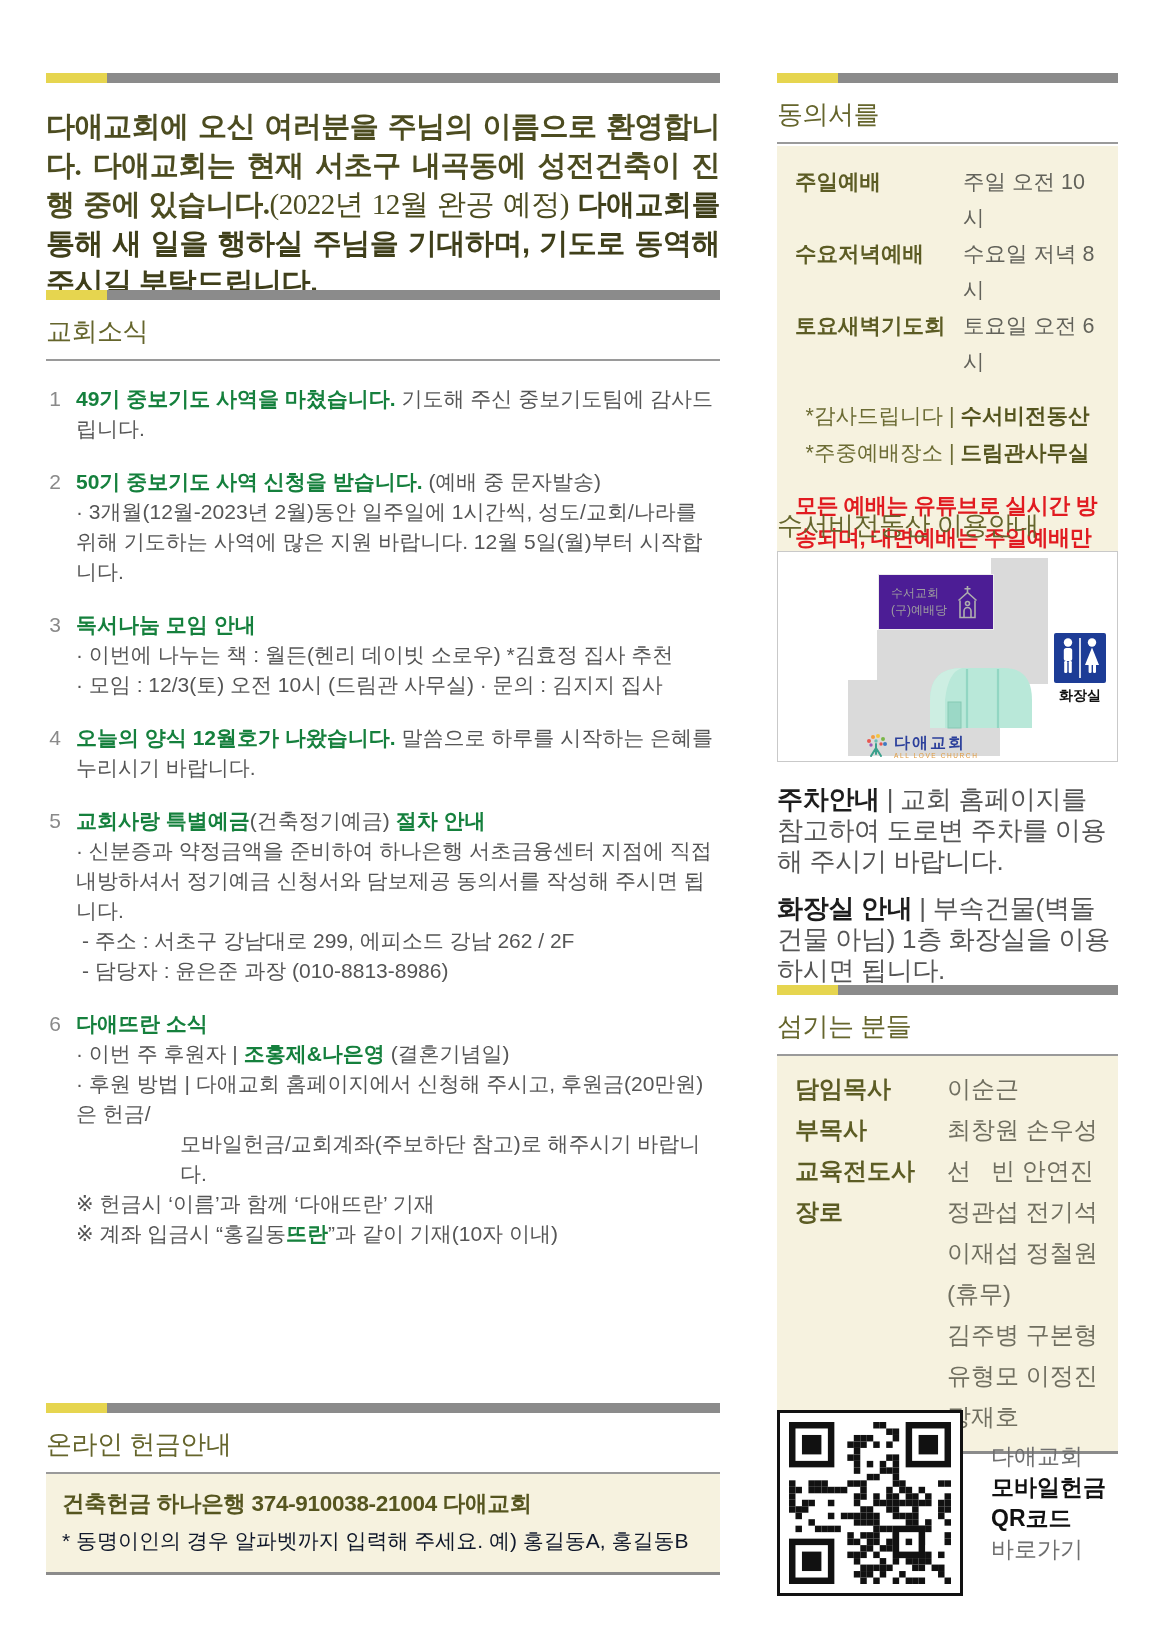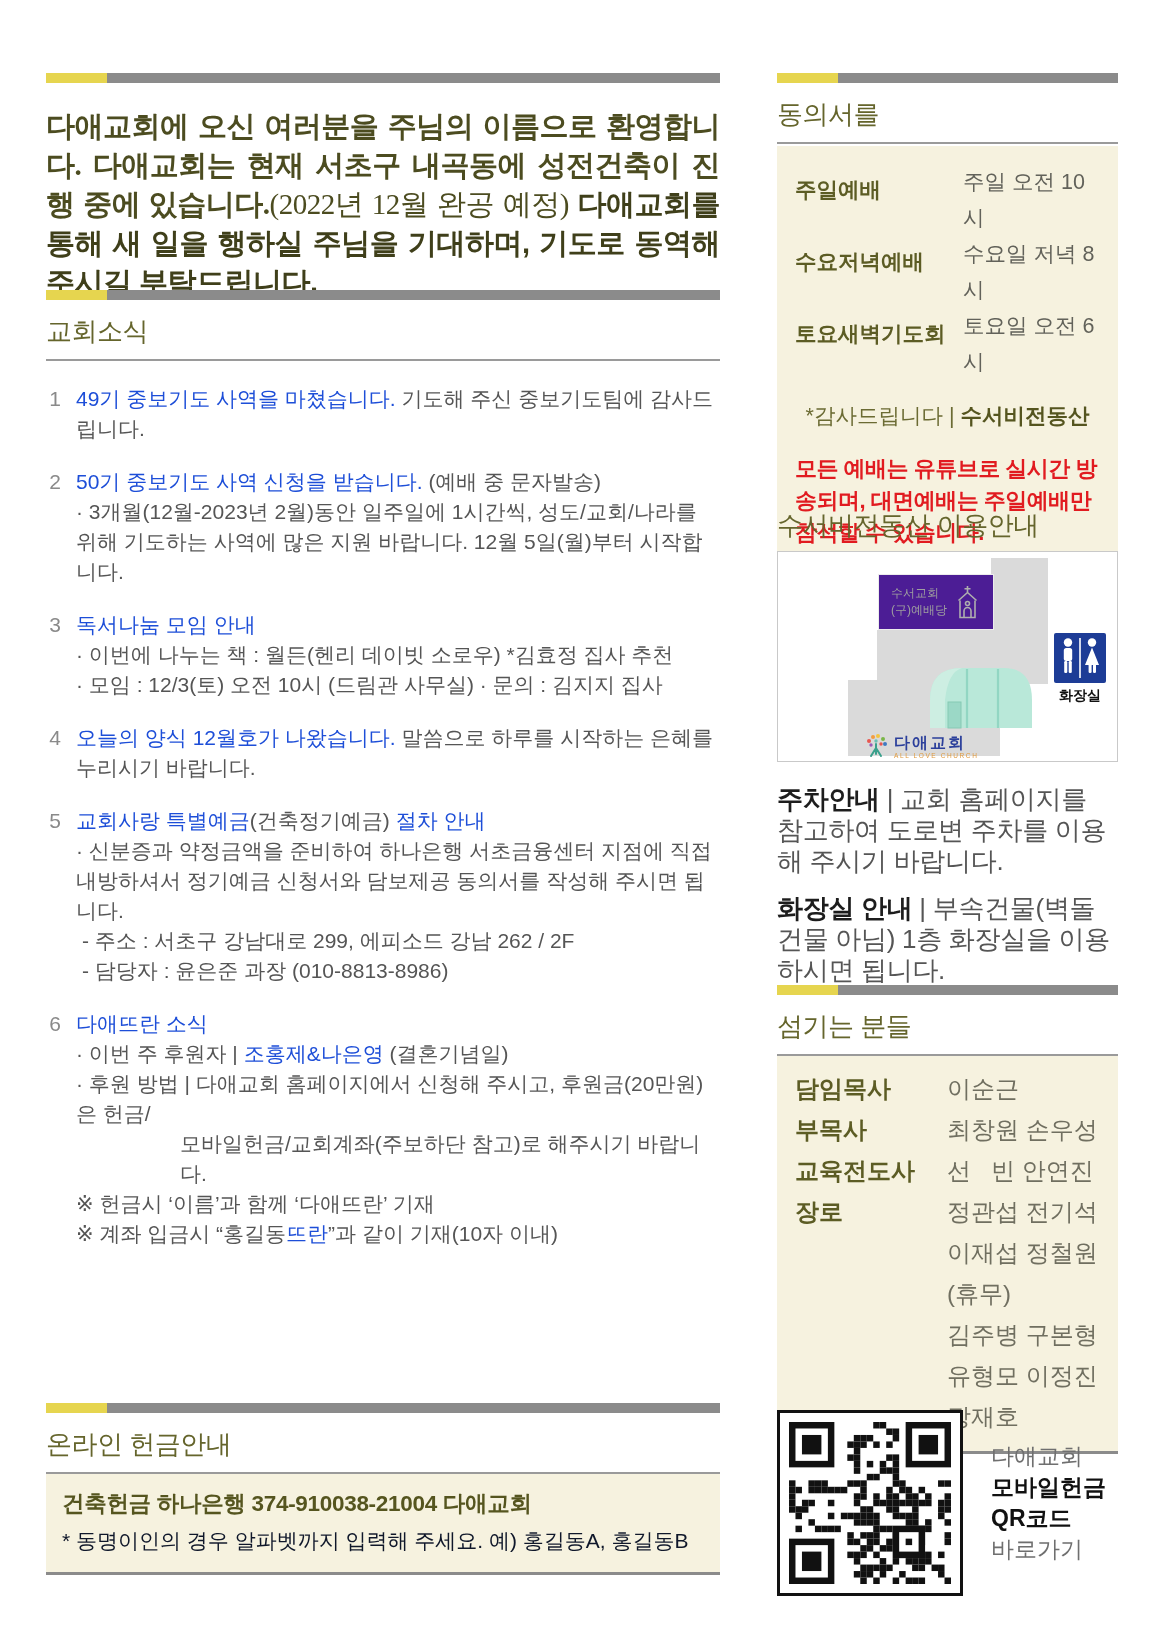--- a/index.html
+++ b/index.html
@@ -29,27 +29,27 @@
   .welcome .seg-serif-bold { font-weight:bold; }
   .welcome .seg-serif-reg  { font-weight:normal; }
   .welcome .seg-sans-bold  { font-family:"Liberation Sans","DejaVu Sans",sans-serif; font-weight:bold; color:#3f3f1a; }
 
   
   .news-item { display:flex; gap:12px; margin-top:23px; font-size:21px; line-height:30px; }
   .news-num  { flex:none; width:18px; color:#8a8a8a; text-align:center; }
   .news-body { flex:1; color:#555555; }
   .news-head { }
   .news-sub  { }
-  .seg-b { font-weight:normal; color:#1d4ed8; }
+  .seg-b { font-weight:bold; color:#15803d; }
 
   
   .worship-box { margin-top:2px; padding:18px 18px 20px; }
   .w-row { display:flex; font-size:21.5px; line-height:36px; }
   .w-label { flex:none; width:152px; margin-right:16px; font-weight:bold; color:#5c5c24;
-             text-align:justify; text-align-last:justify;margin-top:8px; }
+             text-align:justify; text-align-last:justify; }
   .w-val { color:#62625a; }
   .w-places { margin-top:18px; text-align:center; font-size:21.5px; line-height:37px; color:#6b6b33; }
   .w-places .seg-place-b { font-weight:bold; color:#55551f; }
   .w-notice { margin-top:18px; font-size:22px; font-weight:bold; line-height:32px; color:#e11b20; letter-spacing:-0.5px; }
 
   
   .map-box { margin-top:8px; height:211px; border:1px solid #c9c9c9; background:#ffffff; position:relative; }
   .map-path { position:absolute; left:0; top:0; }
   .map-church-label {
     position:absolute; left:100px; top:22px; width:116px; height:56px; background:#4c1d95;
@@ -183,20 +183,21 @@
               <span class="w-label">수요저녁예배</span>
               <span class="w-val">수요일 저녁 8시</span>
             </div>
             <div class="w-row">
               <span class="w-label">토요새벽기도회</span>
               <span class="w-val">토요일 오전 6시</span>
             </div>
           </div>
         <div class="w-places">
             <div class="w-place-line"><span>*감사드립니다 | </span><span class="seg-place-b">수서비전동산</span></div>
+            <div class="w-place-line"><span>*주중예배장소 | </span><span class="seg-place-b">드림관사무실</span></div>
           </div>
         <p class="w-notice">모든 예배는 유튜브로 실시간 방송되며, 대면예배는 주일예배만 참석할 수 있습니다.</p>
       </div>
     </div>
 
     <div class="block" style="top:508px;">
       <h2 class="sec-title" style="margin-top:0;">수서비전동산 이용안내</h2>
 
       <div class="map-box">
         <svg class="map-path" width="334" height="209" viewBox="0 0 334 209">

